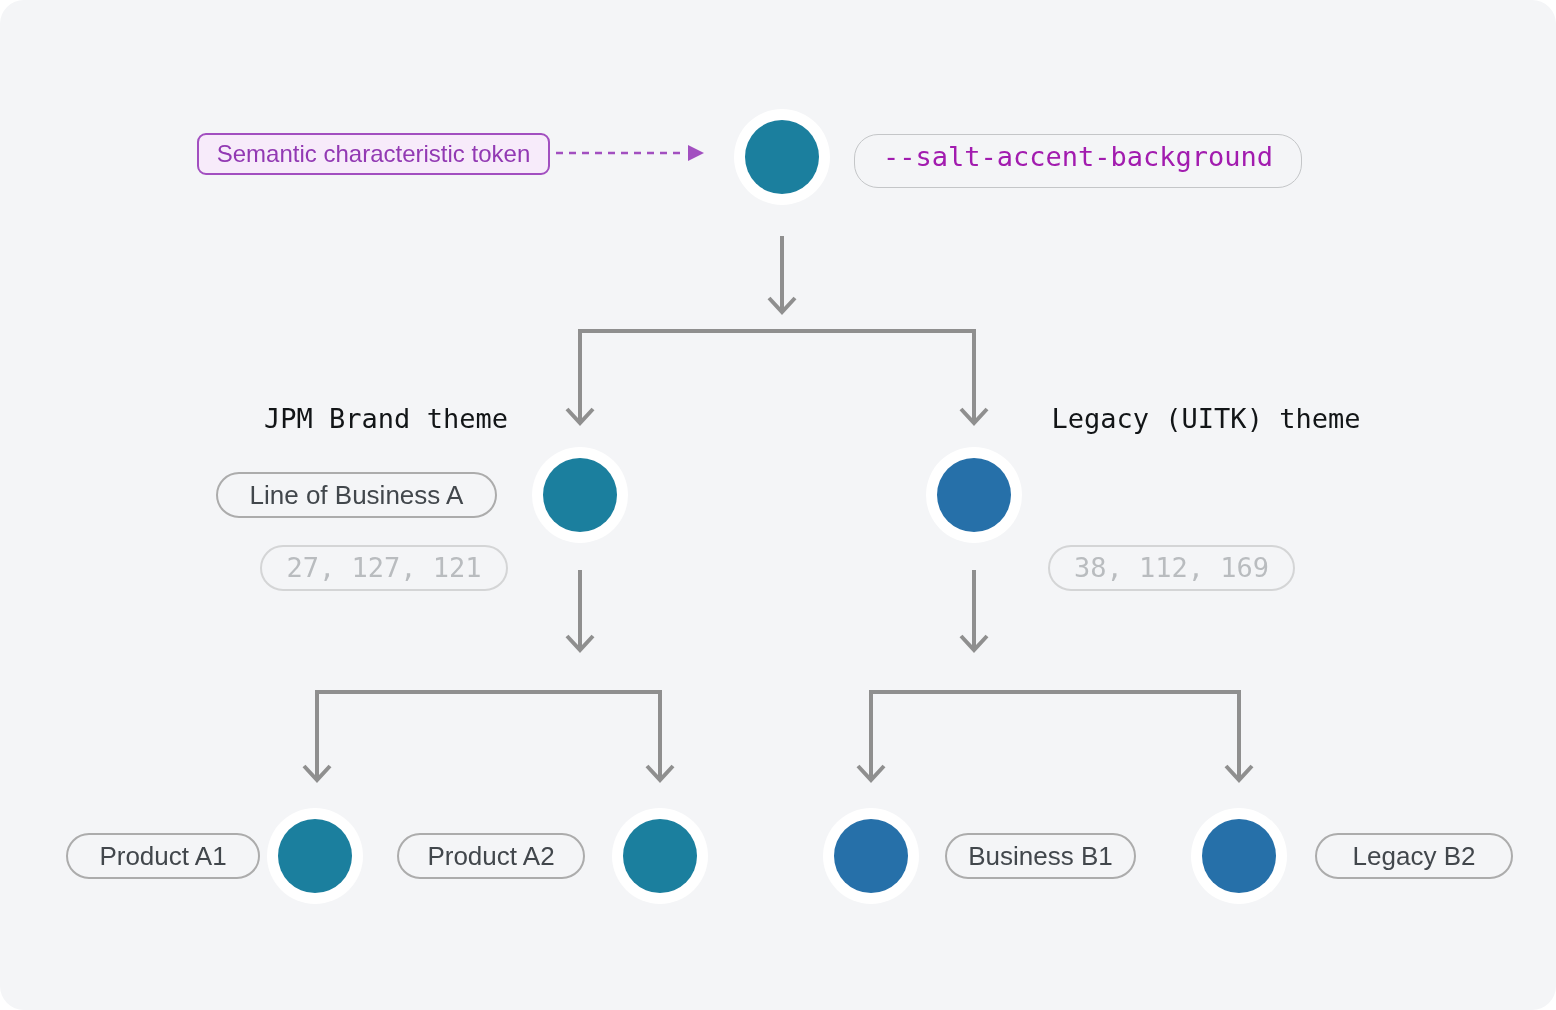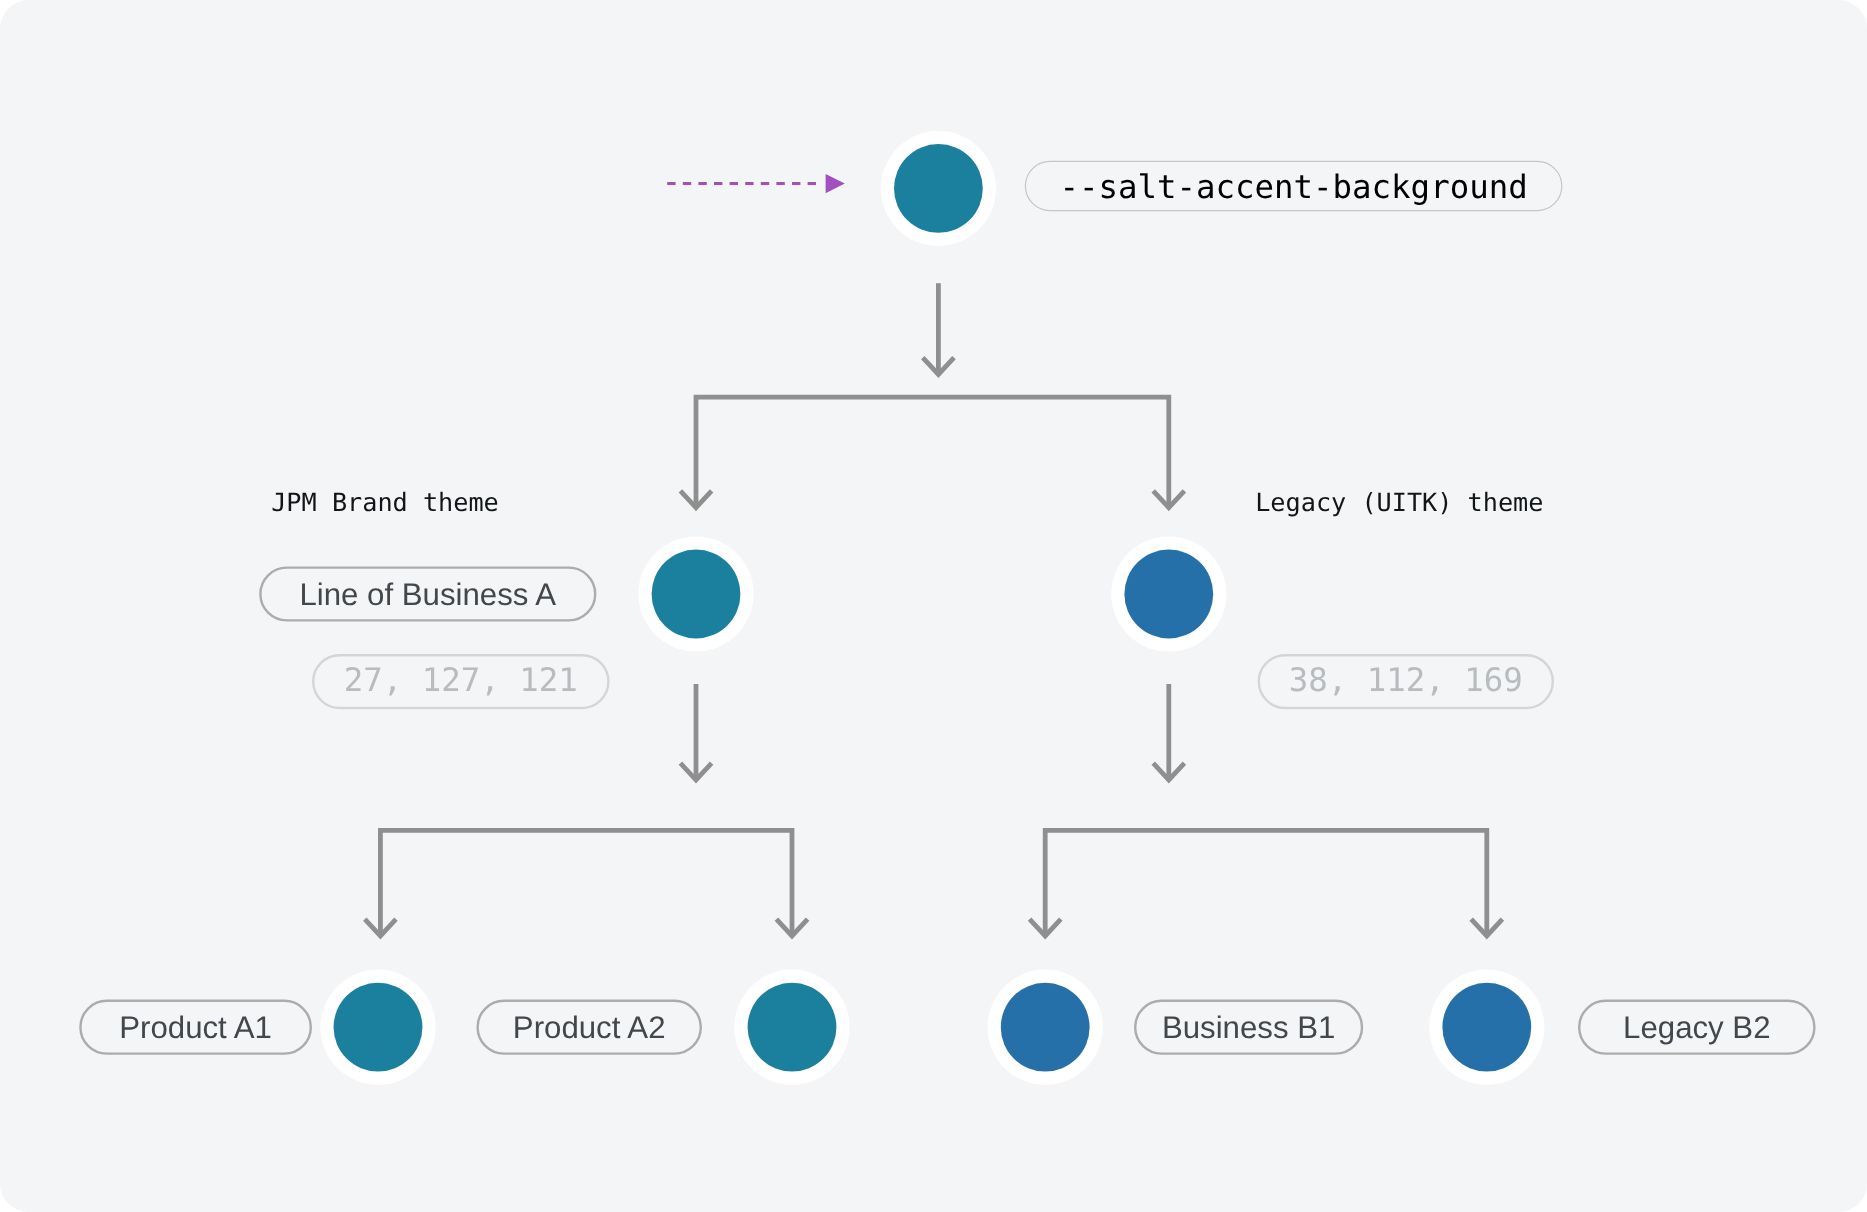--- a/index.html
+++ b/index.html
@@ -46,37 +46,38 @@
     line-height: 42px;
     white-space: nowrap;
     color: #42474C;
     font-size: 26px;
   }
   .mono {
     font-family: "DejaVu Sans Mono", monospace;
   }
   .token-pill {
     left: 854px; top: 134px;
-    width: 448px; height: 42px;
+    width: 448px; height: 54px;
     border: 1.5px solid #C4C6C8;
     border-radius: 24px;
     line-height: 44px;
-    color: #000000;
+    color: #a21caf;
     font-size: 27px;
   }
   .rgb-pill {
     border-color: #D4D5D6;
     color: #B9BCBF;
     font-size: 27px;
   }
   .theme-title {
     position: absolute;
     width: 320px;
     height: 32px;
-    font-size: 21px;
+    text-align: center;
+    font-size: 27px;
     line-height: 32px;
     color: #121517;
     white-space: nowrap;
   }
   .swatch {
     position: absolute;
     width: 96px; height: 96px;
     background: #FFFFFF;
     border-radius: 50%;
   }
@@ -116,20 +117,23 @@
       <path d="M647 766 L660 780 L673 766"></path>
 
       <path d="M974 570 V648"></path>
       <path d="M961 636 L974 650 L987 636"></path>
       <path d="M871 778 V692 H1239 V778"></path>
       <path d="M858 766 L871 780 L884 766"></path>
       <path d="M1226 766 L1239 780 L1252 766"></path>
     </g>
   </svg>
 
+  <div class="annotation-box">
+    <span>Semantic characteristic token</span>
+  </div>
 
   <div class="swatch" style="left:734px; top:109px;">
     <span class="dot" style="background-color: rgb(27, 127, 158);"></span>
   </div>
 
   <div class="pill mono token-pill">--salt-accent-background</div>
 
   <div class="theme-title mono" style="left:226px; top:403px;">JPM Brand theme</div>
 
   <div class="pill" style="left:216px; top:472px; width:281px;">Line of Business A</div>

